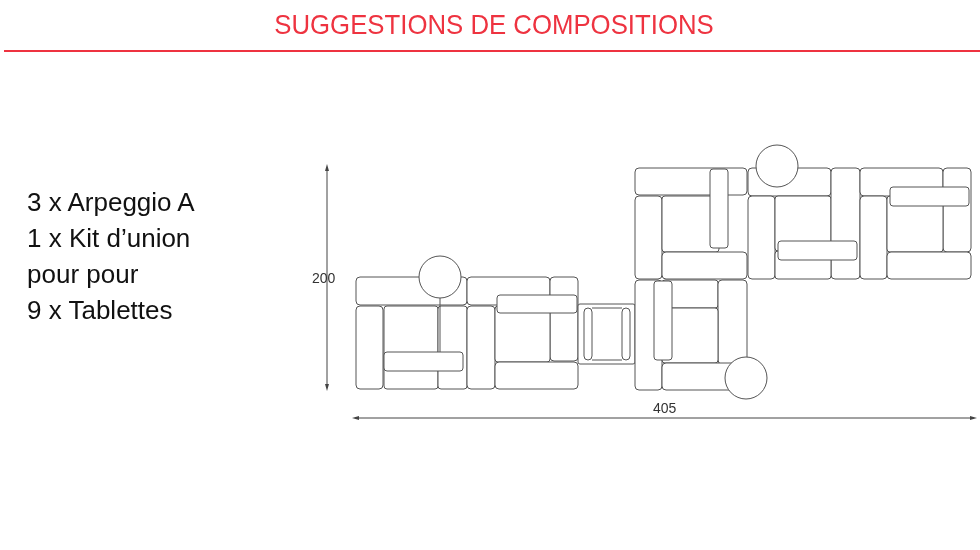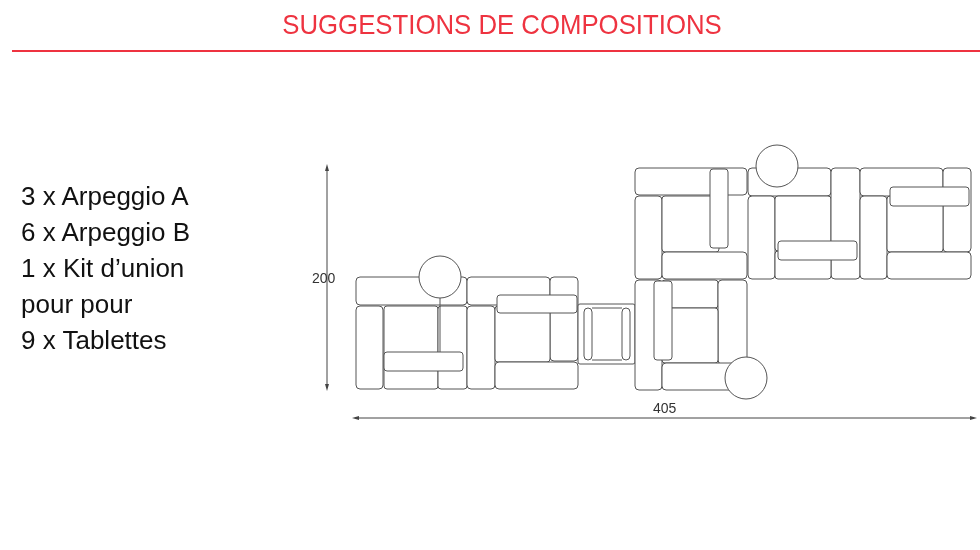--- a/index.html
+++ b/index.html
@@ -1,35 +1,34 @@
 <!DOCTYPE html>
 <html><head>
 <meta charset="utf-8">
 <style>
   html, body { margin:0; padding:0; background:#ffffff; }
   body { width:980px; height:550px; position:relative; overflow:hidden; font-family:"Liberation Sans", sans-serif; }
-  .header { position:absolute; left:12px; top:0; width:776px; height:54px; }
+  .header { position:absolute; left:4px; top:0; width:776px; height:54px; }
   .title { position:absolute; left:0; width:980px; top:9px; text-align:center; color:#ee3340; font-size:28px; letter-spacing:0px; transform:scaleX(0.92); transform-origin:center; font-family:"Liberation Sans", sans-serif; }
   .rule { position:absolute; left:0; top:50px; width:980px; height:2px; background:#ee3340; }
-  .list { position:absolute; left:21px; top:178px; margin:0; padding:0; list-style:none; }
+  .list { position:absolute; left:21px; top:178px; margin:6px; padding:0; list-style:none; }
   .list li { font-size:26px; line-height:36px; color:#111; white-space:nowrap; }
   .diagram { position:absolute; left:0; top:0; width:980px; height:550px; }
   .dim { font-size:14px; fill:#333; font-family:"Liberation Sans", sans-serif; }
 </style>
 </head>
 <body>
 
 <div class="header">
   <div class="title">SUGGESTIONS DE COMPOSITIONS</div>
   <div class="rule"></div>
 </div>
 
 <ul class="list">
   <li>3 x Arpeggio A</li>
-  <li>6 x Arpeggio B</li>
   <li>1 x Kit d’union</li>
   <li>pour pour</li>
   <li>9 x Tablettes</li>
 </ul>
 
 <svg class="diagram" viewBox="0 0 980 550" width="980" height="550">
   <g fill="#ffffff" stroke="#555" stroke-width="1">
 
     <g>
       <line x1="327" y1="168" x2="327" y2="388" stroke="#444"></line>

